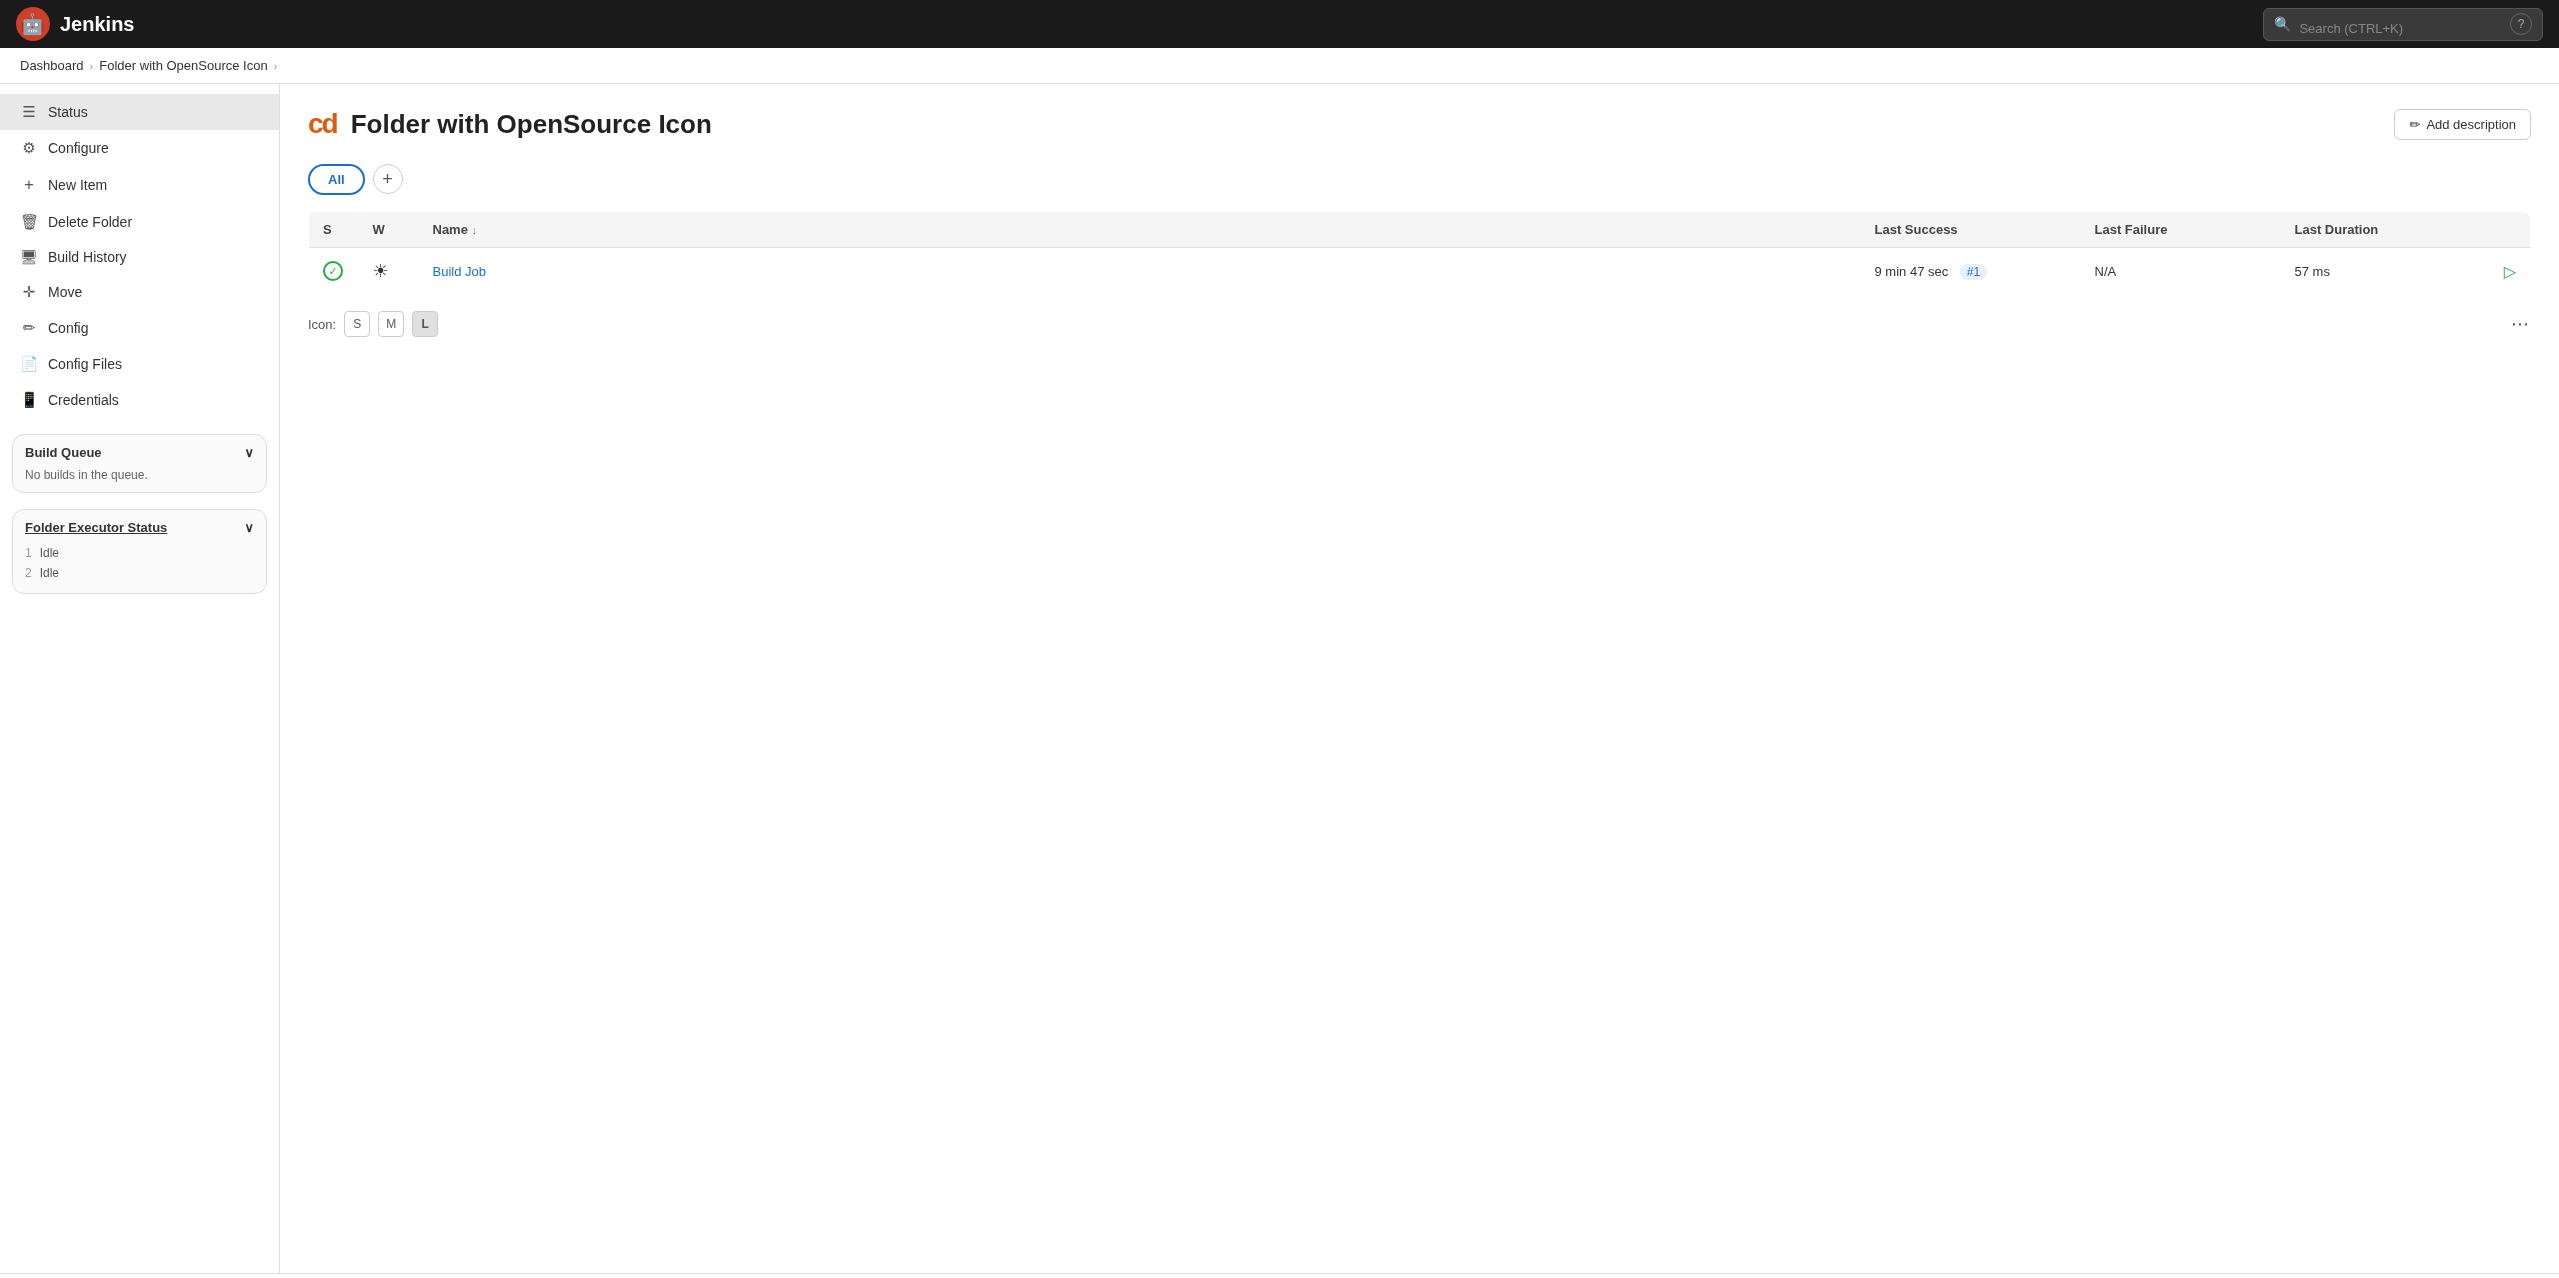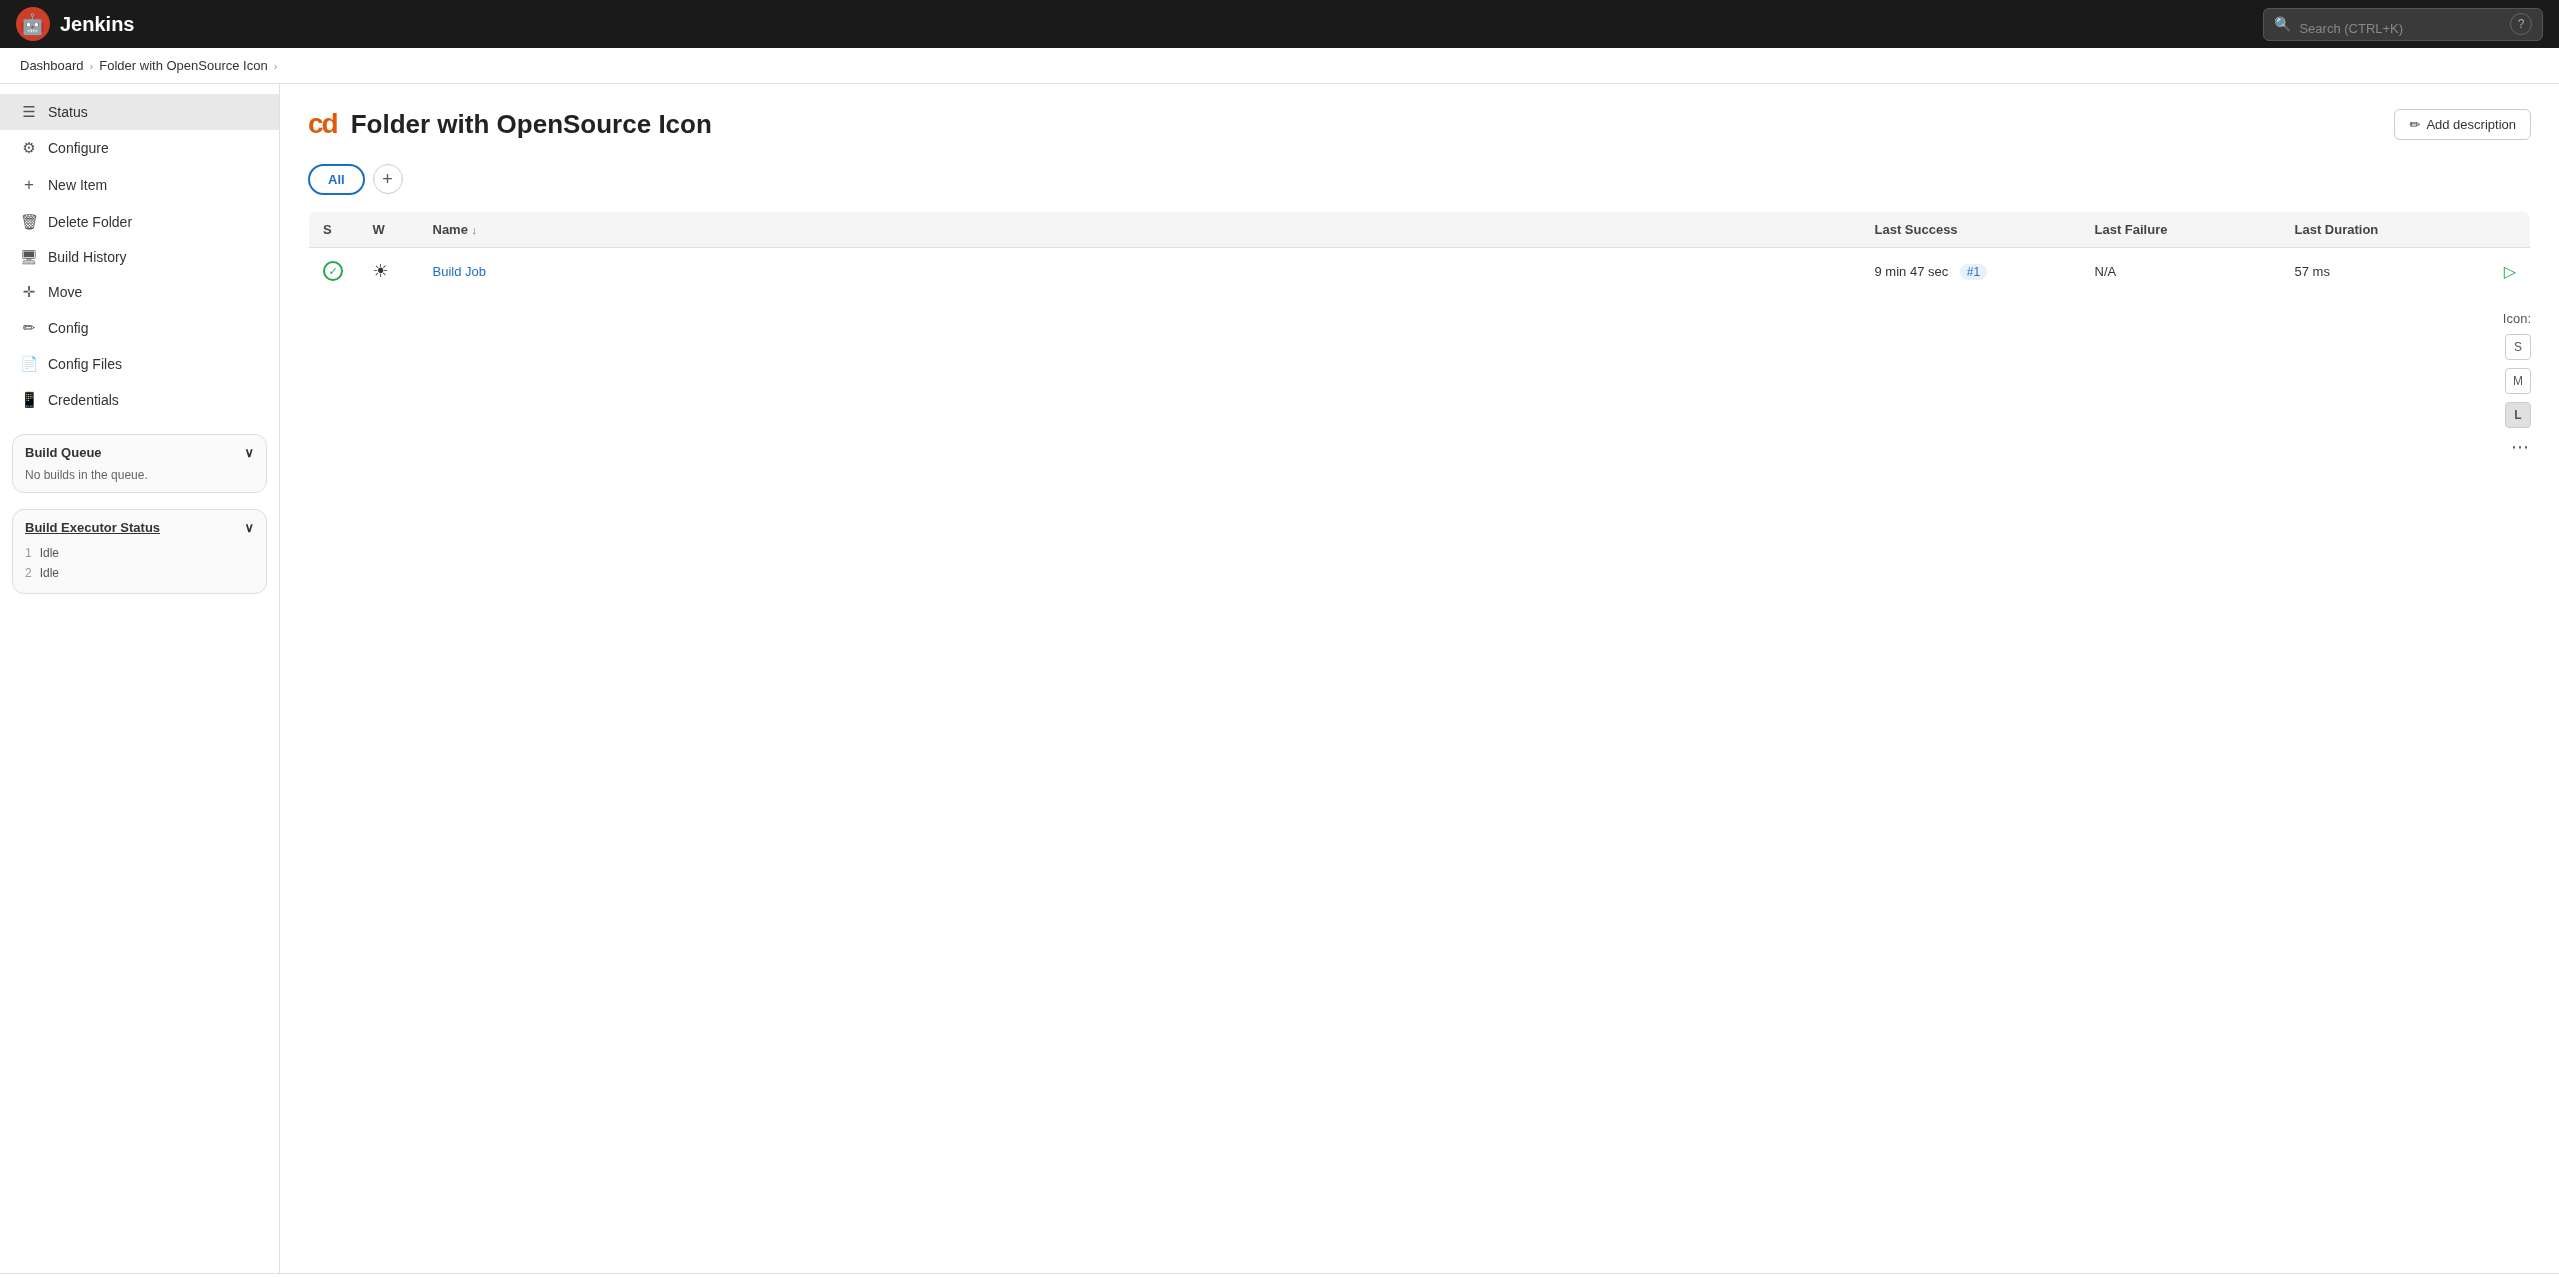--- a/index.html
+++ b/index.html
@@ -274,26 +274,25 @@
       background: none;
       border: none;
       cursor: pointer;
       color: #28a745;
       font-size: 16px;
     }
 
     
     .icon-size-row {
       display: flex;
-      align-items: flex-end;
+      align-items: center;
       gap: 8px;
       margin-top: 16px;
       font-size: 13px;
       color: #555;
-      flex-direction: column;
     }
     .icon-size-btn {
       width: 26px;
       height: 26px;
       border: 1px solid #ccc;
       border-radius: 4px;
       background: white;
       cursor: pointer;
       font-size: 12px;
       color: #555;
@@ -396,21 +395,21 @@
         <span>Build Queue</span>
         <span>∨</span>
       </div>
       <div class="sidebar-section-body">
         <span>No builds in the queue.</span>
       </div>
     </div>
 
     <div class="sidebar-section">
       <div class="sidebar-section-header">
-        <span style="text-decoration: underline; cursor:pointer;">Build Executor Status</span>
+        <span style="text-decoration: underline; cursor:pointer;">Folder Executor Status</span>
         <span>∨</span>
       </div>
       <div class="sidebar-section-body">
         <div class="executor-row">
           <span class="executor-num">1</span>
           <span>Idle</span>
         </div>
         <div class="executor-row">
           <span class="executor-num">2</span>
           <span>Idle</span>

